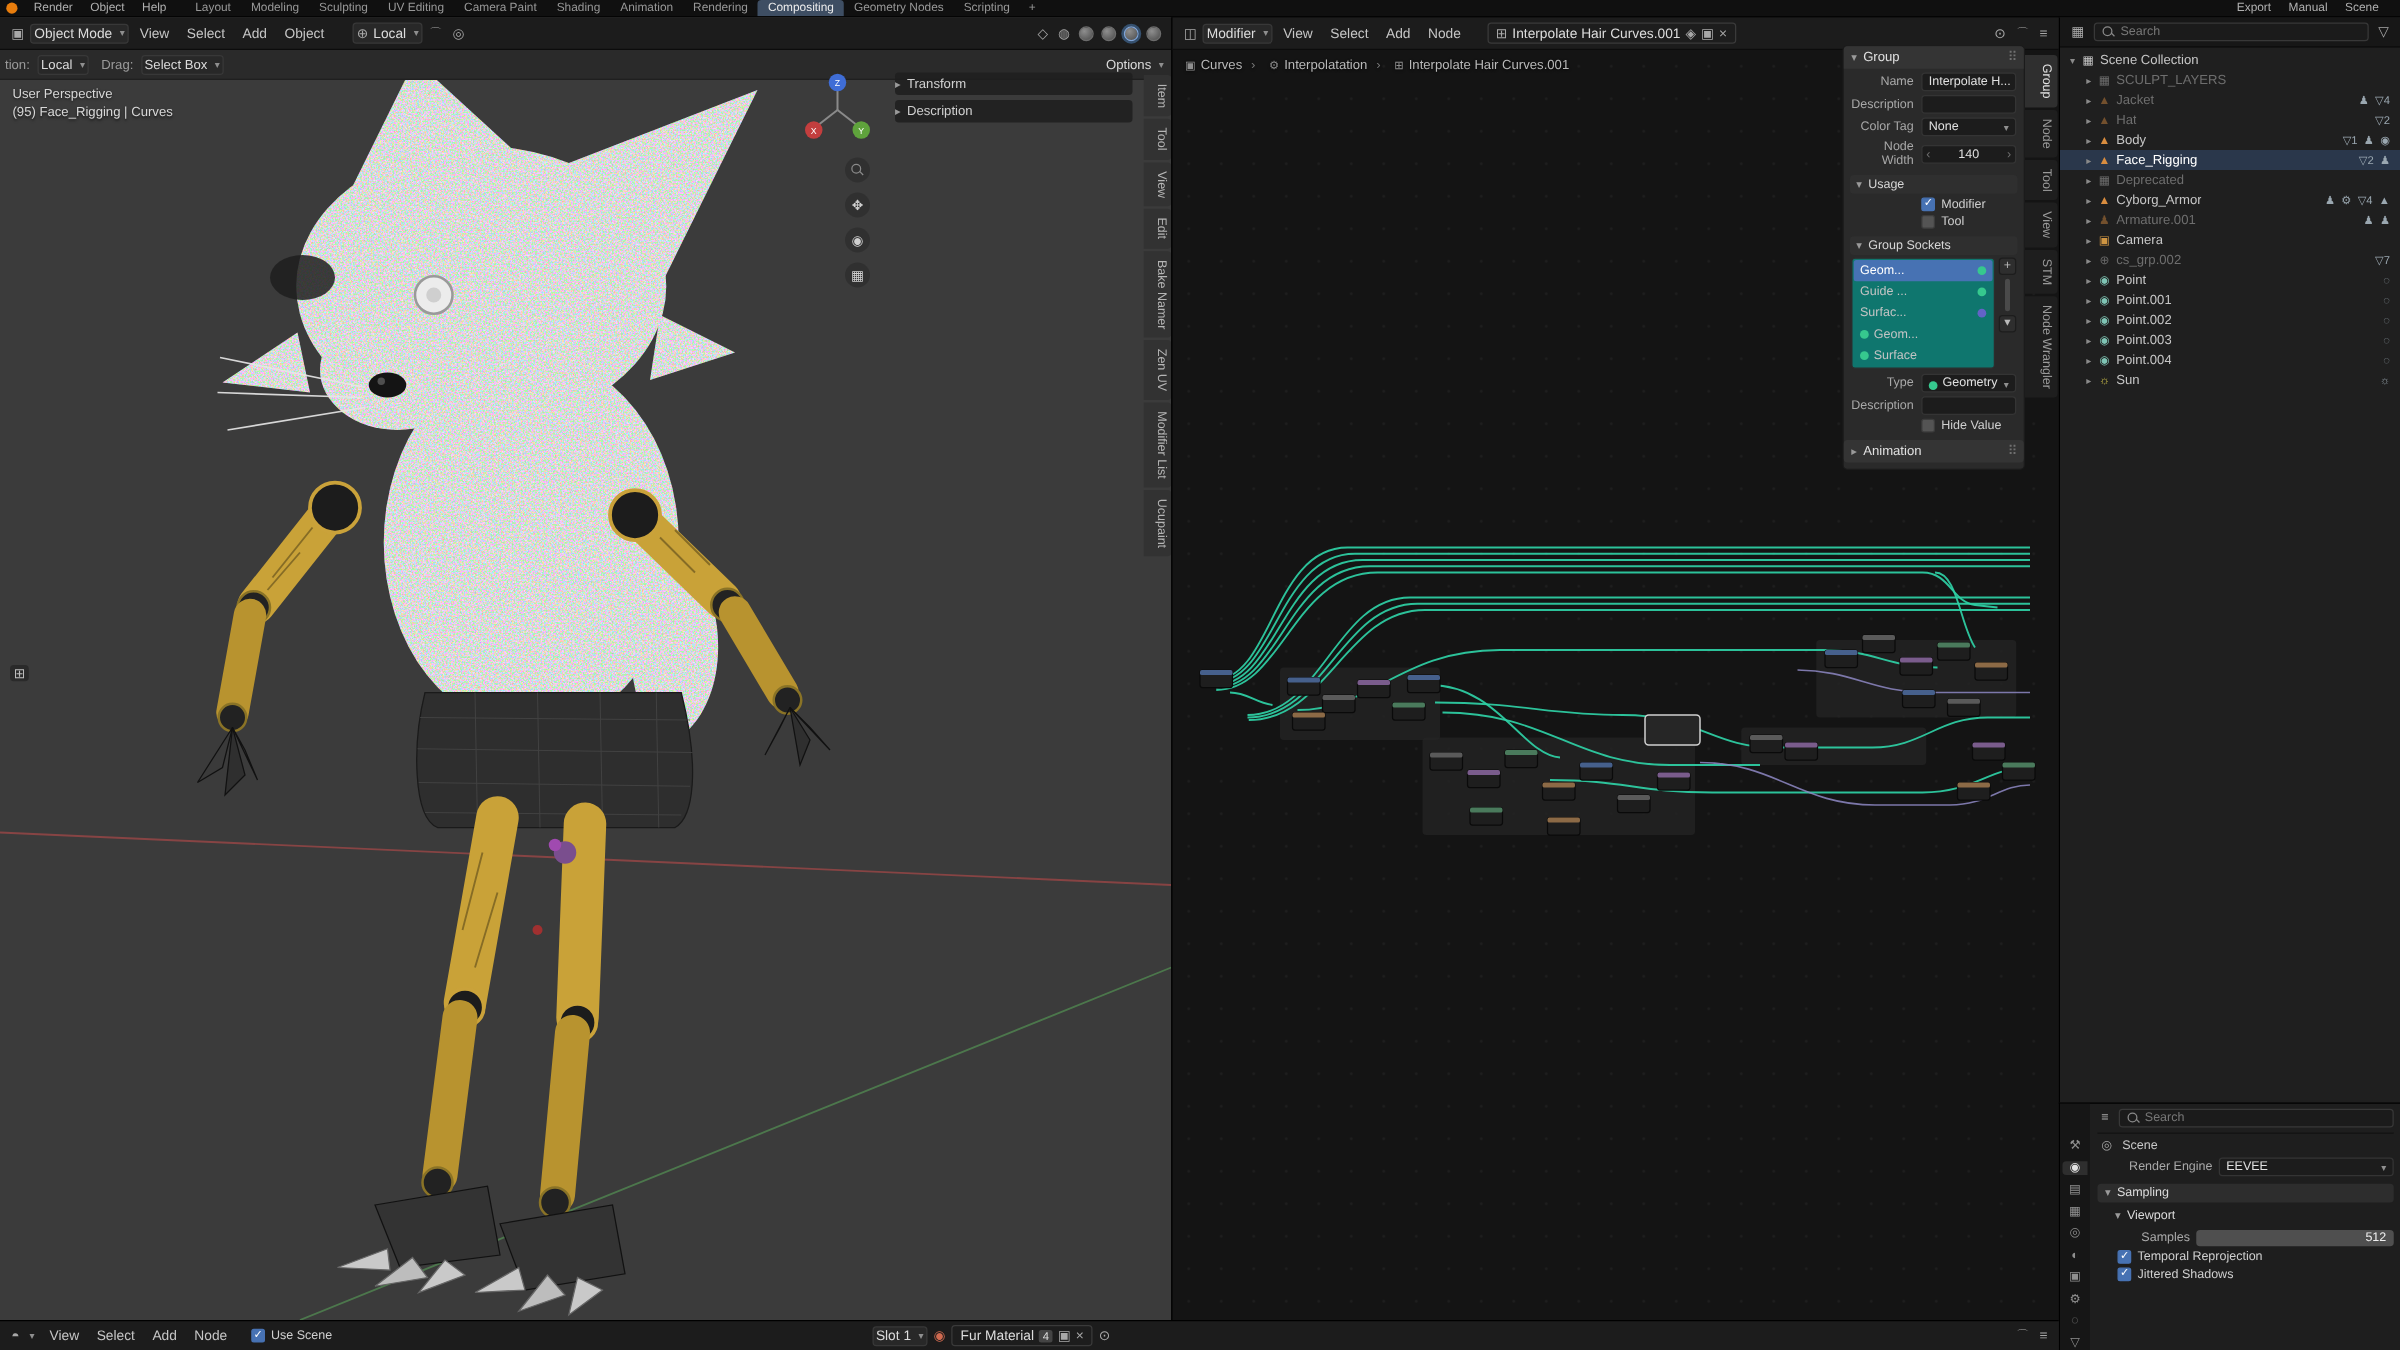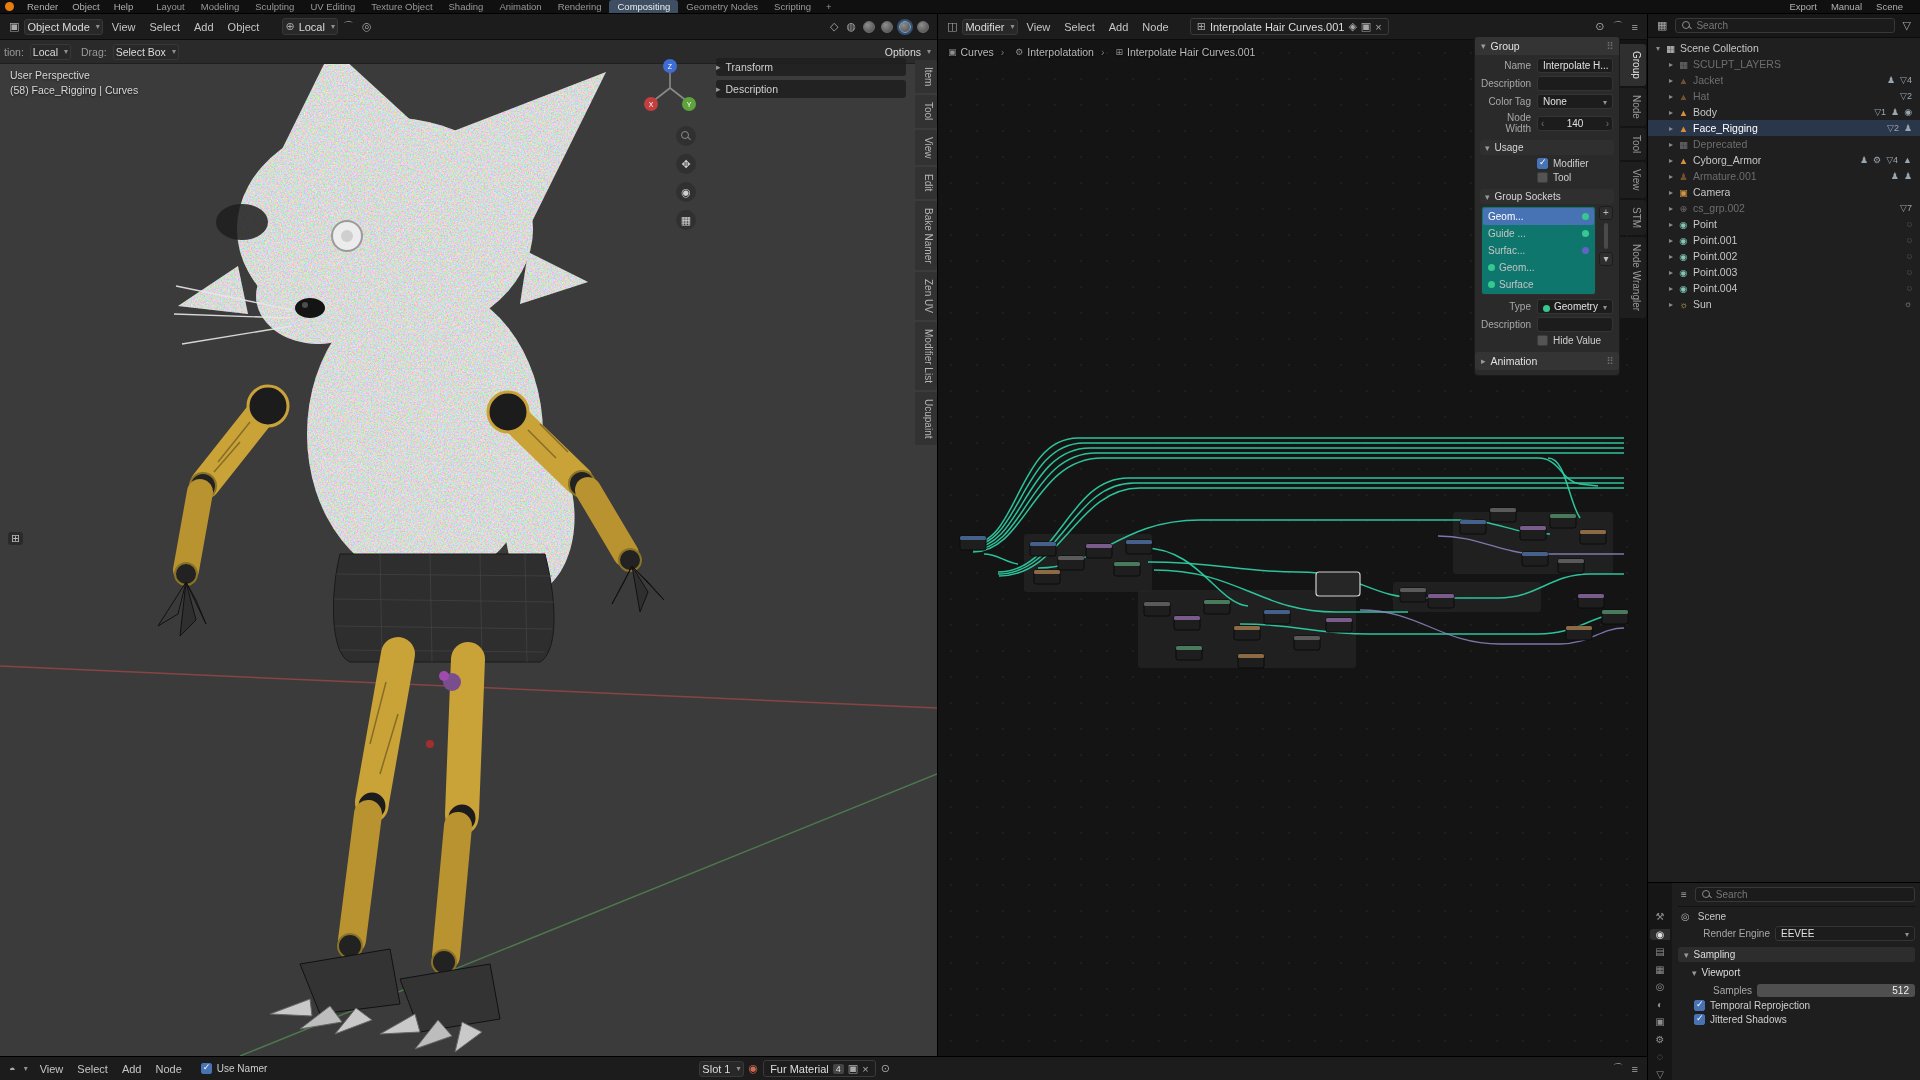--- a/index.html
+++ b/index.html
@@ -134,21 +134,21 @@
     <div style="display:flex">
         <span class="tb-menu">Render</span>
         <span class="tb-menu">Object</span>
         <span class="tb-menu">Help</span>
       </div>
     <div id="ws-tabs">
         <span class="ws-tab">Layout</span>
         <span class="ws-tab">Modeling</span>
         <span class="ws-tab">Sculpting</span>
         <span class="ws-tab">UV Editing</span>
-        <span class="ws-tab">Texture Object</span>
+        <span class="ws-tab">Camera Paint</span>
         <span class="ws-tab">Shading</span>
         <span class="ws-tab">Animation</span>
         <span class="ws-tab">Rendering</span>
         <span class="ws-tab active">Compositing</span>
         <span class="ws-tab">Geometry Nodes</span>
         <span class="ws-tab">Scripting</span>
       </div>
     <span class="ws-add">+</span>
     <div id="tb-right">
         <span class="tb-menu">Export</span>
@@ -299,21 +299,21 @@
           <span>Select Box</span>
         </span>
       <span style="margin-left:auto"></span>
       <span class="dd flat">
           <span>Options</span>
         </span>
     </div>
 
     <div id="vp-overlay">
       <div>User Perspective</div>
-      <div>(58) Face_Rigging | Curves</div>
+      <div>(95) Face_Rigging | Curves</div>
     </div>
 
     <div id="vp-collapsed">
       <div class="col-panel">
           <span>Transform</span>
         </div>
       <div class="col-panel">
           <span>Description</span>
         </div>
     </div>
@@ -793,21 +793,21 @@
     <span class="icn">◓</span>
     <span class="icn" style="font-size:8px;color:#8f8f8f">▾</span>
     <div style="display:flex">
         <span class="menu-item">View</span>
         <span class="menu-item">Select</span>
         <span class="menu-item">Add</span>
         <span class="menu-item">Node</span>
       </div>
     <span class="cbrow" style="margin:0 0 0 10px">
       <span class="cb on"></span>
-      <span class="cblab">Use Namer</span>
+      <span class="cblab">Use Scene</span>
     </span>
     <span class="dd" style="margin-left:430px">
         <span>Slot 1</span>
       </span>
     <span class="icn" style="color:#cf6a50">◉</span>
     <span class="chip">
       <span>Fur Material</span>
       <span style="background:#444;border-radius:2px;padding:0 3px;font-size:9px">4</span>
       <span class="icn" style="padding:0">▣</span>
       <span class="icn" style="padding:0">×</span>

